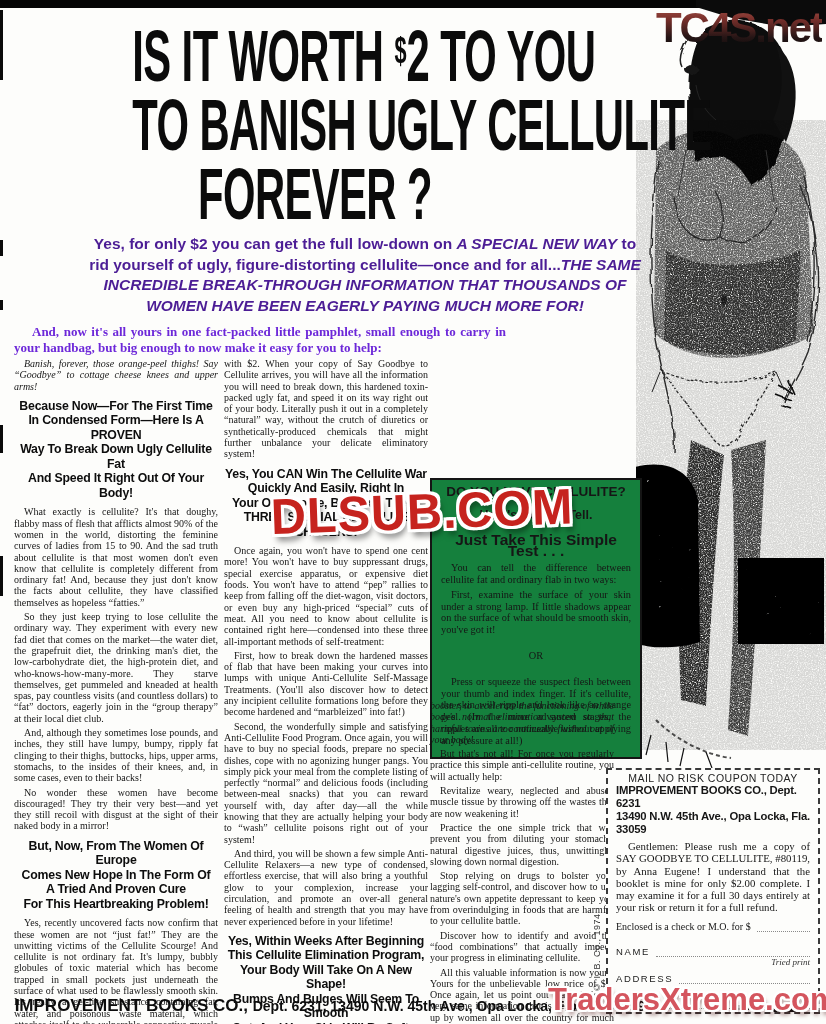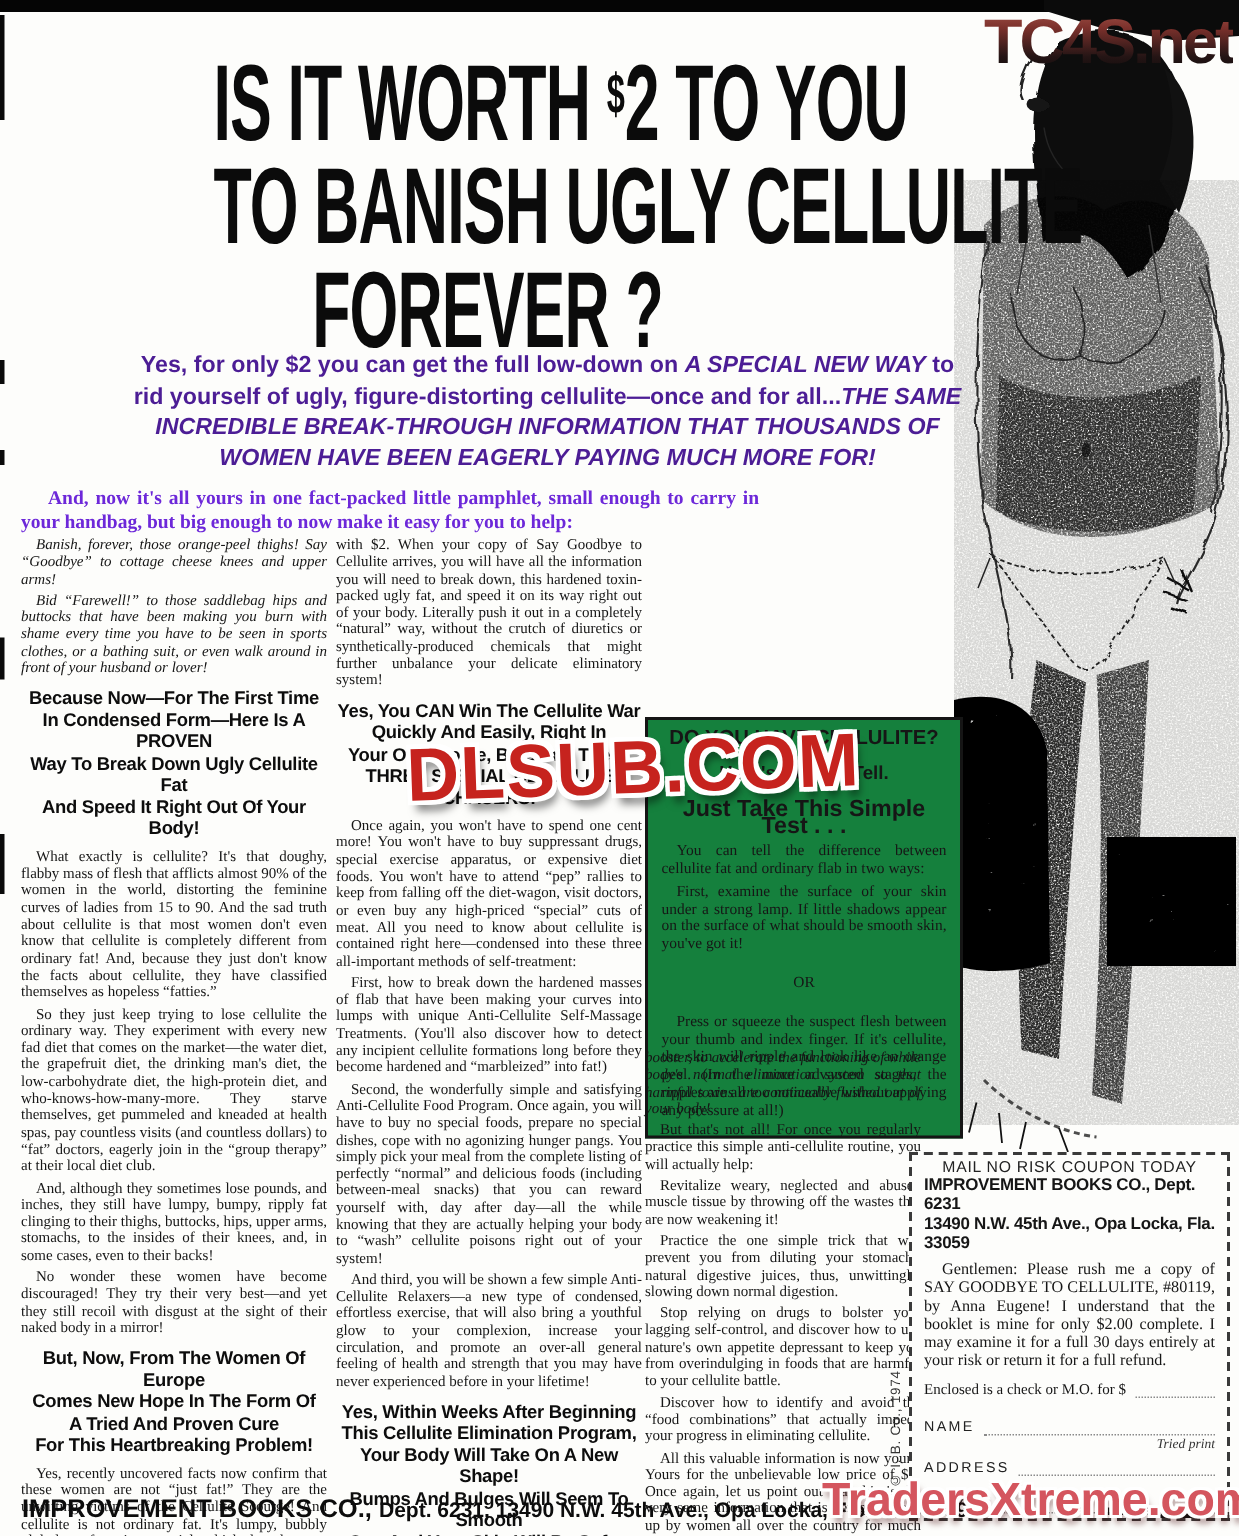--- a/index.html
+++ b/index.html
@@ -6,21 +6,21 @@
   body{width:826px;height:1024px;position:relative;background:#fdfdfb;overflow:hidden;
        font-family:"Liberation Serif",serif;color:#161616;}
   .abs{position:absolute;}
   .sans{font-family:"Liberation Sans",sans-serif;}
 
   
   .topbar{left:0;top:0;width:826px;height:8px;background:#050505;}
   .edge{left:0;width:3px;background:#0a0a0a;}
 
   
-  .headline{left:10px;top:16px;width:630px;text-align:center;margin-top:12px;}
+  .headline{left:0;top:16px;width:630px;text-align:center;}
   .hl-line{display:block;font-family:"Liberation Sans",sans-serif;font-weight:bold;
            font-size:72px;line-height:69px;color:#0b0b0b;white-space:nowrap;
            transform:scaleX(0.58);transform-origin:50% 50%;letter-spacing:-1px;}
   .hl-cur{font-size:0.52em;vertical-align:18px;letter-spacing:0;}
 
   
   .intro{left:82px;top:234px;width:566px;text-align:center;
          font-family:"Liberation Sans",sans-serif;font-weight:bold;
          font-size:15.5px;line-height:20.5px;color:#4c1d95;}
   .intro .it{font-style:italic;}
@@ -152,21 +152,20 @@
   <span class="hl-line">FOREVER ?</span>
 </div>
 
 <div class="abs intro">
   <span>Yes, for only $2 you can get the full low-down on </span><span class="it">A SPECIAL NEW WAY</span><span> to rid yourself of ugly, figure-distorting cellulite—once and for all...</span><span class="it">THE SAME INCREDIBLE BREAK-THROUGH INFORMATION THAT THOUSANDS OF WOMEN HAVE BEEN EAGERLY PAYING MUCH MORE FOR!</span>
 </div>
 <div class="abs lead sans" style="font-family:'Liberation Serif',serif;">And, now it's all yours in one fact-packed little pamphlet, small enough to carry in your handbag, but big enough to now make it easy for you to help:</div>
 
 <div class="abs col col1">
   <p class="pi">Banish, forever, those orange-peel thighs! Say “Goodbye” to cottage cheese knees and upper arms!</p>
-  <p class="pi">Bid “Farewell!” to those saddlebag hips and buttocks that have been making you burn with shame every time you have to be seen in sports clothes, or a bathing suit, or even walk around in front of your husband or lover!</p>
   <div class="sub">Because Now—For The First Time
 In Condensed Form—Here Is A PROVEN
 Way To Break Down Ugly Cellulite Fat
 And Speed It Right Out Of Your Body!</div>
   <p class="p">What exactly is cellulite? It's that doughy, flabby mass of flesh that afflicts almost 90% of the women in the world, distorting the feminine curves of ladies from 15 to 90. And the sad truth about cellulite is that most women don't even know that cellulite is completely different from ordinary fat! And, because they just don't know the facts about cellulite, they have classified themselves as hopeless “fatties.”</p>
   <p class="p">So they just keep trying to lose cellulite the ordinary way. They experiment with every new fad diet that comes on the market—the water diet, the grapefruit diet, the drinking man's diet, the low-carbohydrate diet, the high-protein diet, and who-knows-how-many-more. They starve themselves, get pummeled and kneaded at health spas, pay countless visits (and countless dollars) to “fat” doctors, eagerly join in the “group therapy” at their local diet club.</p>
   <p class="p">And, although they sometimes lose pounds, and inches, they still have lumpy, bumpy, ripply fat clinging to their thighs, buttocks, hips, upper arms, stomachs, to the insides of their knees, and, in some cases, even to their backs!</p>
   <p class="p">No wonder these women have become discouraged! They try their very best—and yet they still recoil with disgust at the sight of their naked body in a mirror!</p>
   <div class="sub">But, Now, From The Women Of Europe
 Comes New Hope In The Form Of

